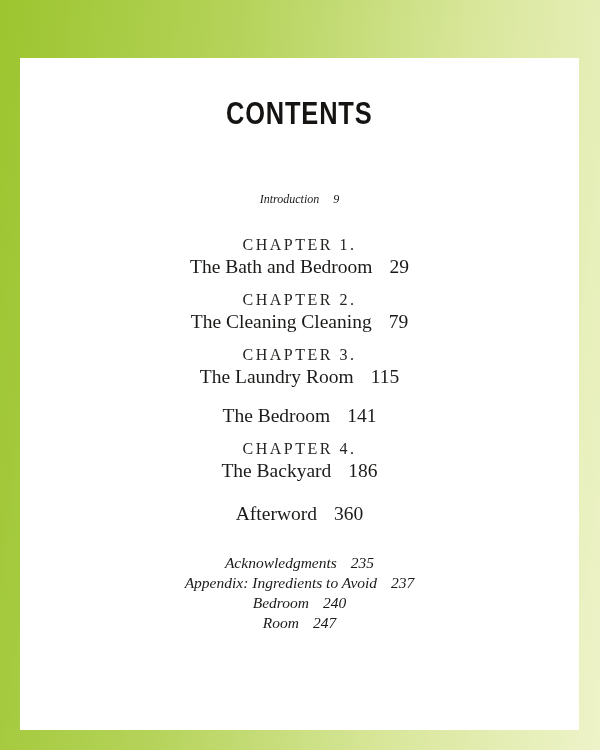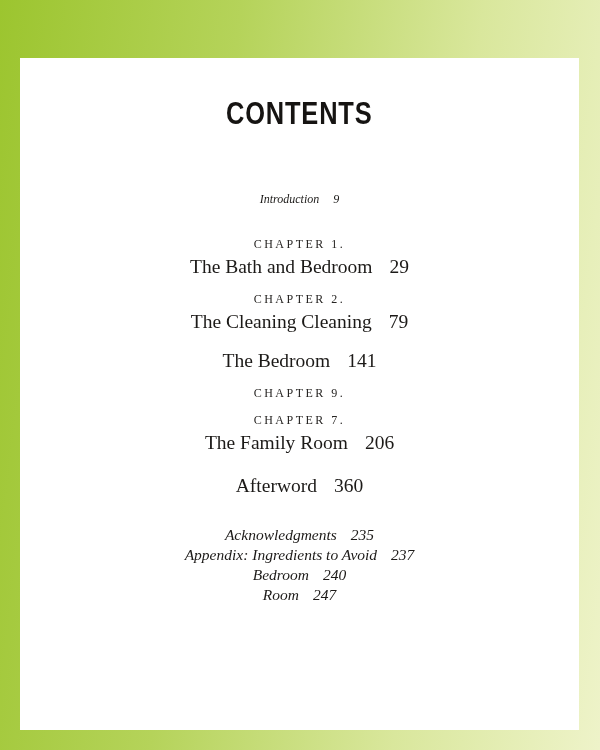--- a/index.html
+++ b/index.html
@@ -32,21 +32,21 @@
   }
   .intro-line{
     margin-top:60px;
     font-style:italic;
     font-size:12px;
     line-height:20px;
   }
   .toc-list{ margin-top:28px; }
   .chapter-entry{ margin-bottom:12px; }
   .chapter-label{
-    font-size:12px;
+    font-size:16px;
     letter-spacing:2.5px;
     line-height:15px;
     color:#262422;
     display:block;
   }
   .chapter-title-line{
     font-size:19.5px;
     line-height:27px;
     display:block;
     margin-top:1px;
@@ -81,34 +81,35 @@
     <div class="chapter-entry">
       <span class="chapter-label">CHAPTER 1.</span>
       <span class="chapter-title-line"><span>The Bath and Bedroom</span><span class="page-num">29</span></span>
     </div>
 
     <div class="chapter-entry">
       <span class="chapter-label">CHAPTER 2.</span>
       <span class="chapter-title-line"><span>The Cleaning Cleaning</span><span class="page-num">79</span></span>
     </div>
 
+    <div class="chapter-entry">
+      <span class="chapter-label">CHAPTER 3.</span>
+      <span class="chapter-title-line"><span>The Laundry Room</span><span class="page-num">115</span></span>
+    </div>
 
     <div class="chapter-entry">
       <span class="chapter-title-line"><span>The Bedroom</span><span class="page-num">141</span></span>
     </div>
 
 
     <div class="chapter-entry">
-      <span class="chapter-label">CHAPTER 9.</span>
+      <span class="chapter-label">CHAPTER 4.</span>
+      <span class="chapter-title-line"><span>The Backyard</span><span class="page-num">186</span></span>
     </div>
 
-    <div class="chapter-entry">
-      <span class="chapter-label">CHAPTER 7.</span>
-      <span class="chapter-title-line"><span>The Family Room</span><span class="page-num">206</span></span>
-    </div>
 
   </div>
 
   <div class="afterword-line">
     <span>Afterword</span><span class="page-num">360</span>
   </div>
 
   <div class="backmatter">
     <div class="backmatter-line">
       <span>Acknowledgments</span><span class="page-num">235</span>

